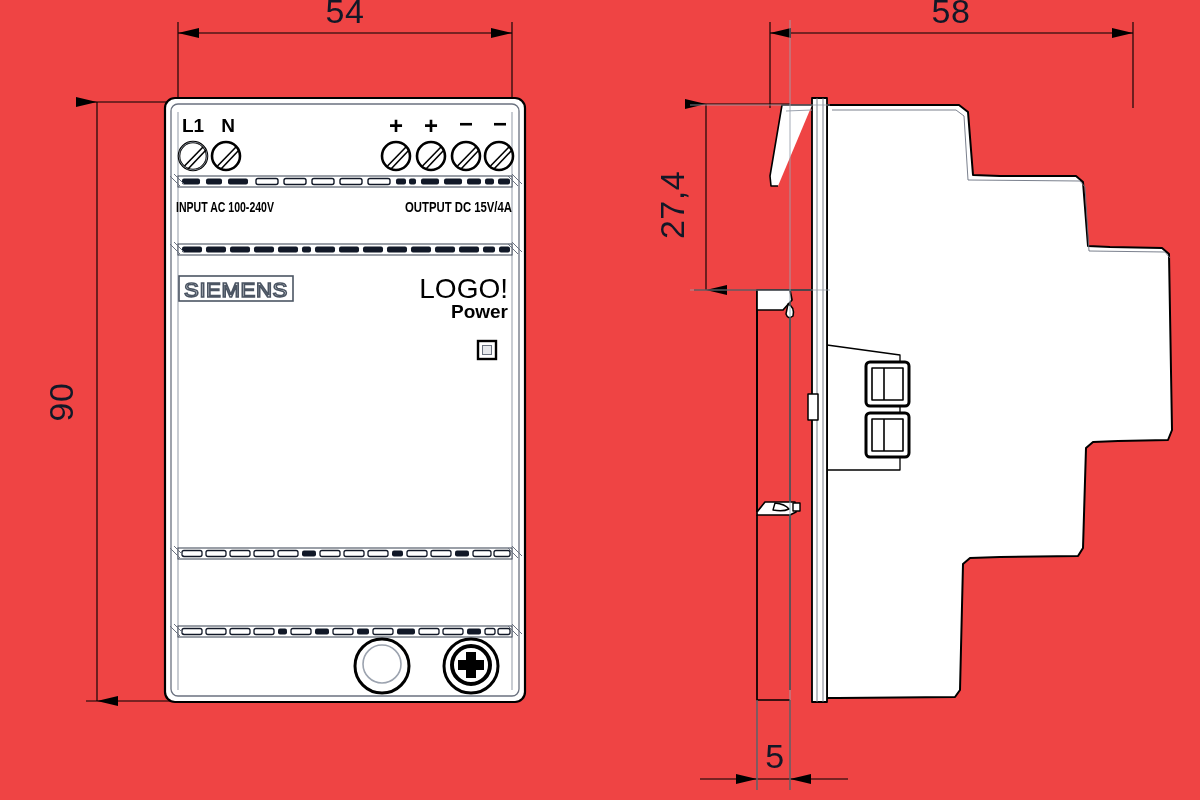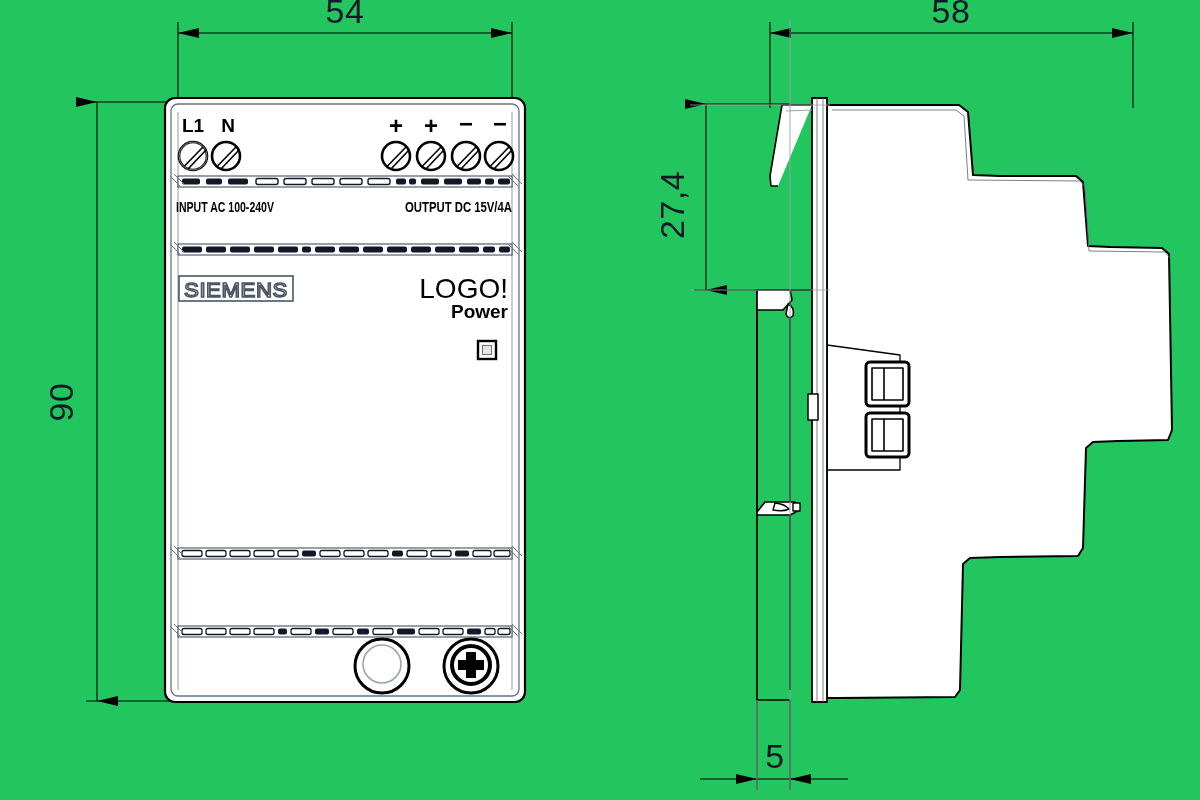--- a/index.html
+++ b/index.html
@@ -1,18 +1,18 @@
 <!DOCTYPE html>
 <html><head>
 <meta charset="utf-8">
 <style>
   html,body{margin:0;padding:0;background:#ffffff;}
   body{width:1200px;height:800px;overflow:hidden;
        font-family:"Liberation Sans","DejaVu Sans",sans-serif;}
-  #stage{position:relative;width:1200px;height:800px;background:#22c55e;}
+  #stage{position:relative;width:1200px;height:800px;background:#ef4444;}
   svg{display:block;position:absolute;top:0;left:0;}
   .dimtext{font-family:"Liberation Sans","DejaVu Sans",sans-serif;
            fill:#111827;font-size:34px;letter-spacing:0.5px;}
   .lbl{font-family:"Liberation Sans","DejaVu Sans",sans-serif;
        fill:#000;font-weight:bold;}
 </style>
 </head>
 <body>
 
 <div id="stage">

